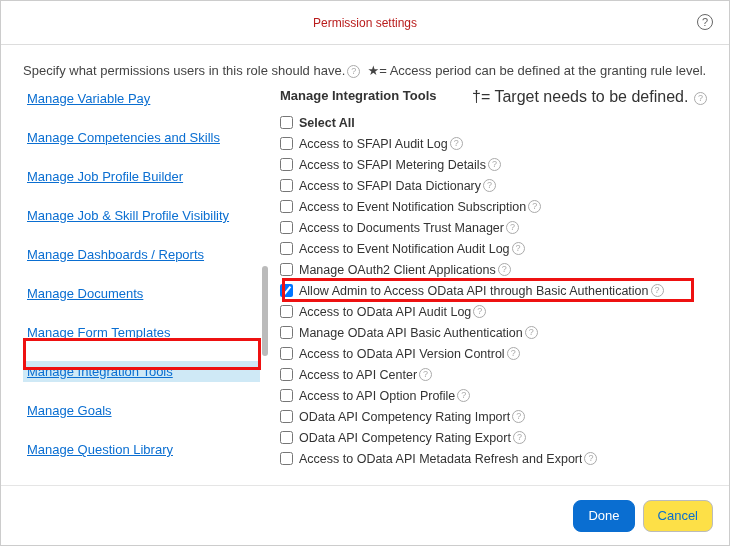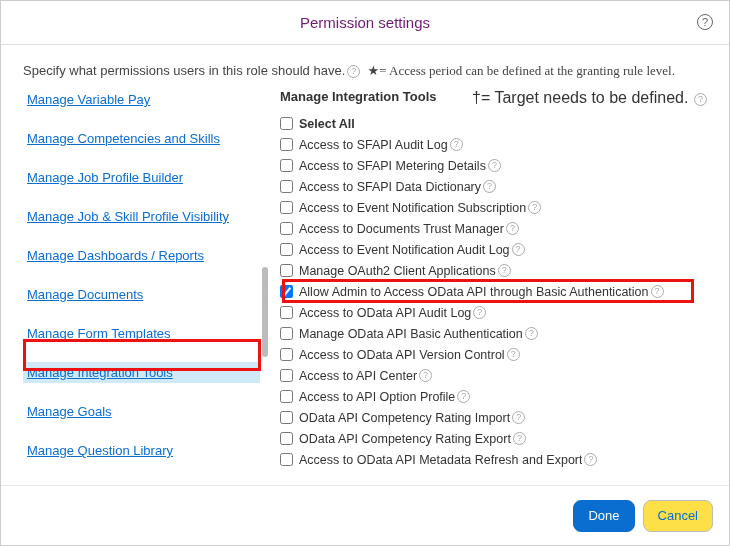--- a/index.html
+++ b/index.html
@@ -4,37 +4,37 @@
 <style>
   * { box-sizing: border-box; }
   html, body { margin:0; padding:0; font-family: Arial, Helvetica, sans-serif; font-size:13px; color:#333; background:#fff; }
   .modal {
     width:730px; height:546px; border:1px solid #ccc; position:relative;
     display:flex; flex-direction:column;
   }
   .header {
     height:44px; border-bottom:1px solid #ddd; display:flex; align-items:center; justify-content:center; position:relative;
   }
-  .header-title { font-size:15px; color:#701a75; }
+  .header-title { font-size:12px; color:#b91c1c; }
   .header-help {
     position:absolute; right:14px; top:12px; width:18px; height:18px;
   }
   .help-circle {
     display:inline-block; width:16px; height:16px; border:1.5px solid #666; border-radius:50%;
     font-size:11px; line-height:14px; text-align:center; color:#666; vertical-align:middle;
   }
   .small-help {
     display:inline-block; width:13px; height:13px; border:1px solid #aaa; border-radius:50%;
     font-size:9px; line-height:11px; text-align:center; color:#aaa; vertical-align:middle; margin-left:2px;
   }
   .body {
     flex:1; padding:18px 22px 0 22px; overflow:hidden; position:relative;
   }
   .instruction { font-size:13px; color:#444; margin-bottom:10px; }
-  .instruction .star { font-family: Liberation Serif, serif; }
+  .instruction .star { font-family: Liberation Sans, sans-serif; }
   .columns { display:flex; height: calc(100% - 30px); }
   .left-col {
     width:245px; position:relative; padding-right:8px;
   }
   .left-scroll-indicator {
     position:absolute; right:0; top:178px; width:6px; height:90px; background:#bbb; border-radius:3px;
   }
   .nav-link {
     display:block; margin:0 0 18px 0; color:#0a6ed1; text-decoration:underline; font-size:13px; cursor:pointer;
     padding:3px 4px;

